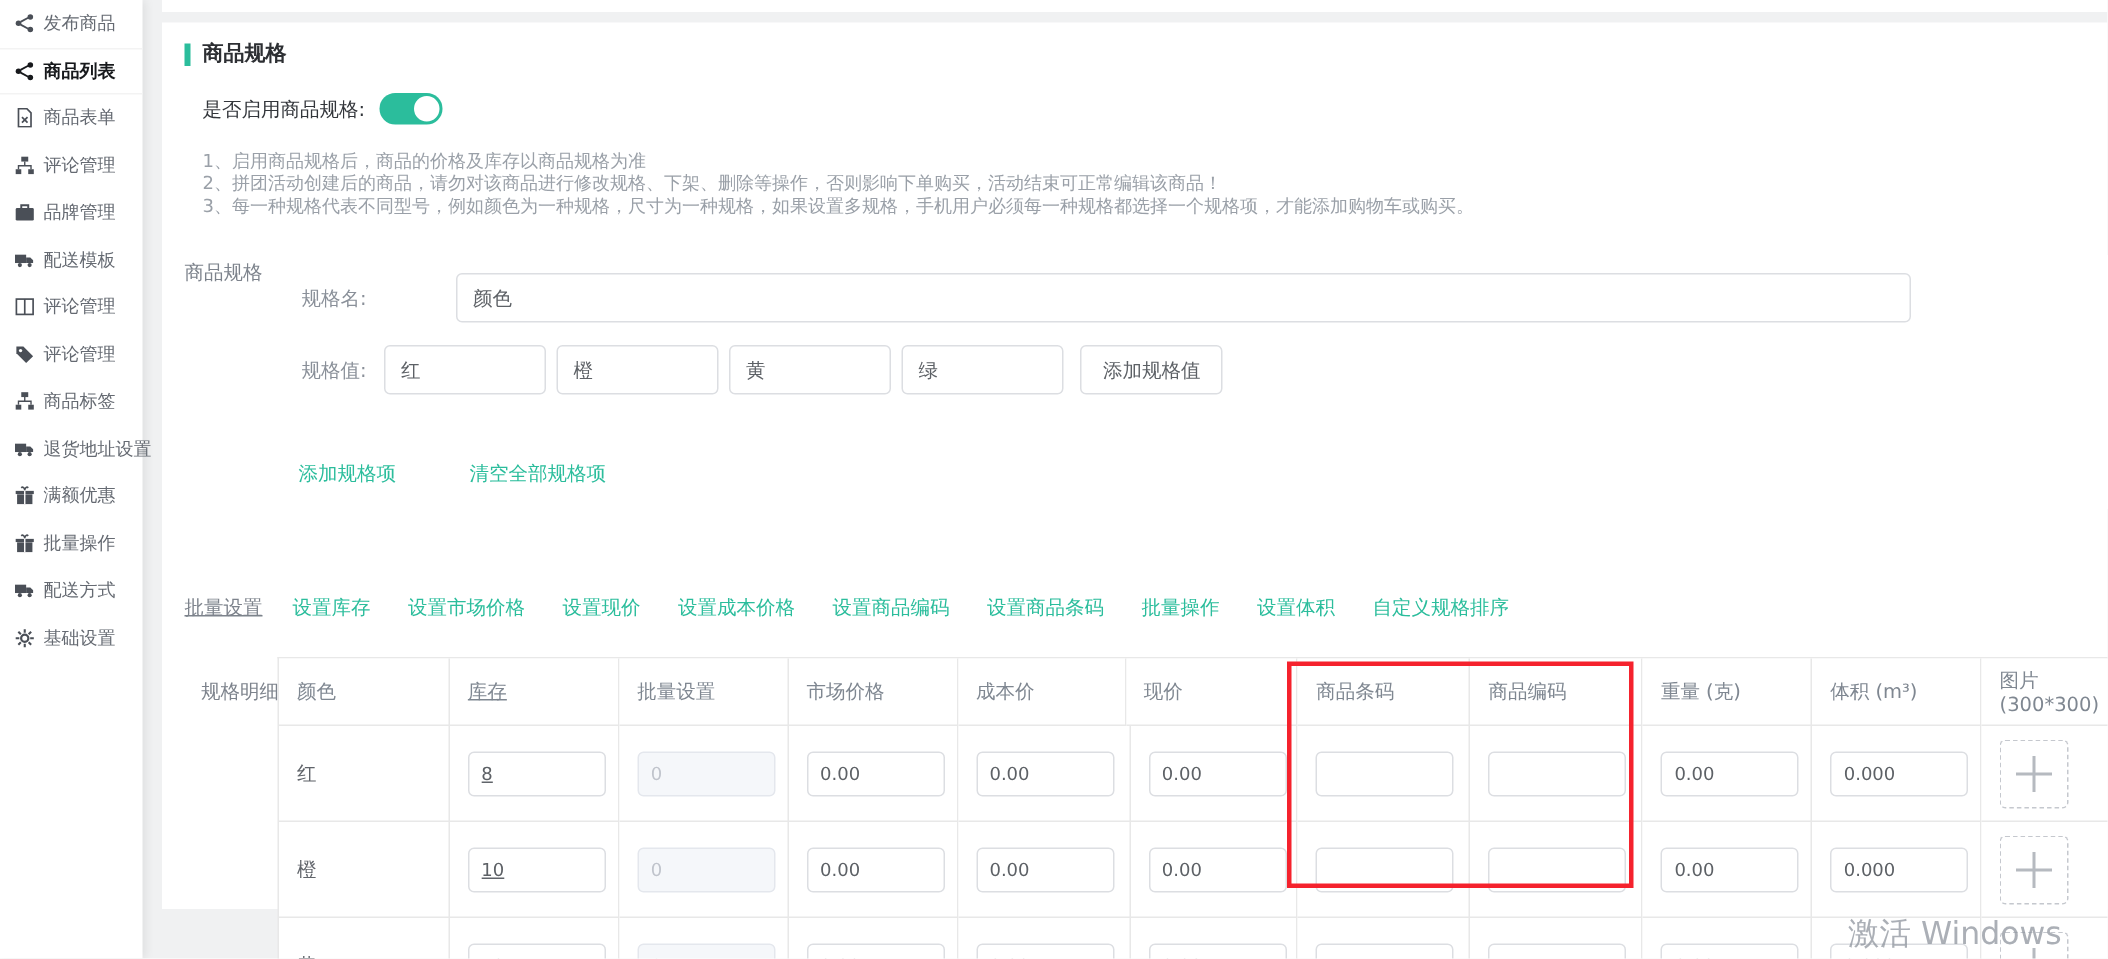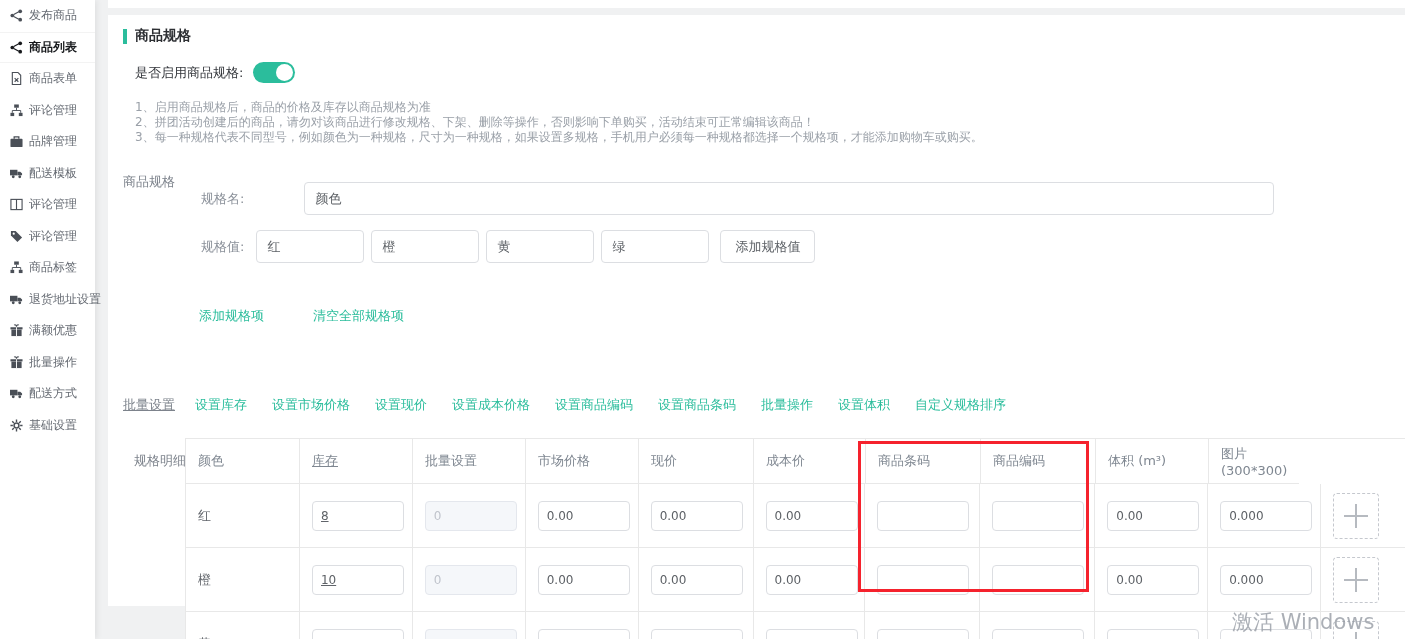--- a/index.html
+++ b/index.html
@@ -310,24 +310,25 @@
   </div>
 
   <div class="group-label lbl-detail">规格明细</div>
 
   <div class="spec-table">
     <div class="trow thead">
       <div class="cell c0">颜色</div>
       <div class="cell c1">库存</div>
       <div class="cell c2">批量设置</div>
       <div class="cell c3">市场价格</div>
+      <div class="cell c5">成本价</div>
       <div class="cell c4">现价</div>
-      <div class="cell c5">成本价</div>
       <div class="cell c7">商品条码</div>
       <div class="cell c6">商品编码</div>
+      <div class="cell c8">重量 (克)</div>
       <div class="cell c9">体积 (m³)</div>
       <div class="cell c10">图片 (300*300)</div>
     </div>
 
     <div class="trow tbody-row">
       <div class="cell c0">红</div>
       <div class="cell c1">
           <input class="tinp" type="text" value="8" style="">
         </div>
       <div class="cell c2">

